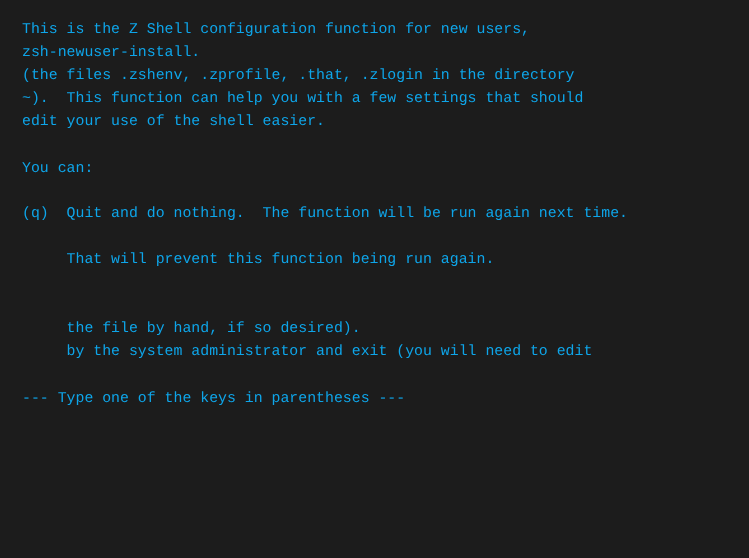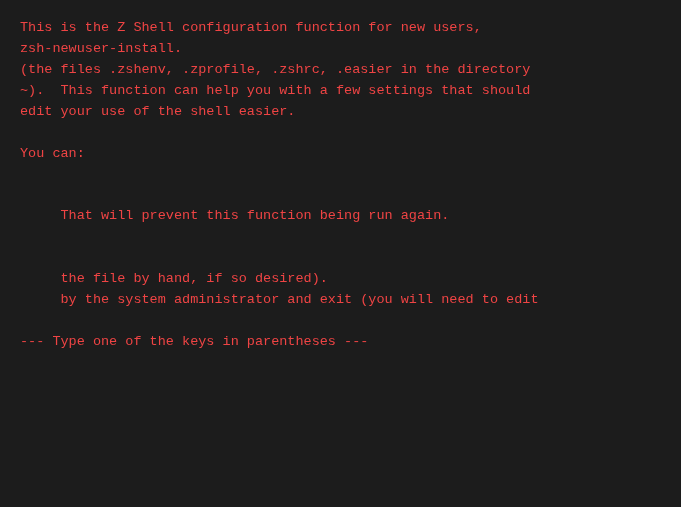--- a/index.html
+++ b/index.html
@@ -18,47 +18,48 @@
       overflow: hidden;
     }
 
     #terminal {
       width: 681px;
       height: 507px;
       background-color: #1c1c1c;
       padding: 18px 20px;
       font-family: 'Courier New', Courier, monospace;
       font-size: 13.5px;
-      color: #ef4444;
+      color: #0ea5e9;
       line-height: 1.55;
       overflow: hidden;
     }
 
     .terminal-line {
       white-space: pre;
       display: block;
     }
 
     .blank {
       height: 1.55em;
       display: block;
     }
   </style>
 </head>
 <body>
 
 <div id="terminal">
 <span class="terminal-line">This is the Z Shell configuration function for new users,</span>
     <span class="terminal-line">zsh-newuser-install.</span>
-    <span class="terminal-line">(the files .zshenv, .zprofile, .zshrc, .easier in the directory</span>
+    <span class="terminal-line">(the files .zshenv, .zprofile, .that, .zlogin in the directory</span>
     <span class="terminal-line">~).  This function can help you with a few settings that should</span>
     <span class="terminal-line">edit your use of the shell easier.</span>
     <span class="blank"></span>
     <span class="terminal-line">You can:</span>
     <span class="blank"></span>
+    <span class="terminal-line">(q)  Quit and do nothing.  The function will be run again next time.</span>
     <span class="blank"></span>
     <span class="terminal-line">     That will prevent this function being run again.</span>
     <span class="blank"></span>
     <span class="blank"></span>
     <span class="terminal-line">     the file by hand, if so desired).</span>
     <span class="terminal-line">     by the system administrator and exit (you will need to edit</span>
     <span class="blank"></span>
     <span class="terminal-line">--- Type one of the keys in parentheses ---</span>
   </div>
 

